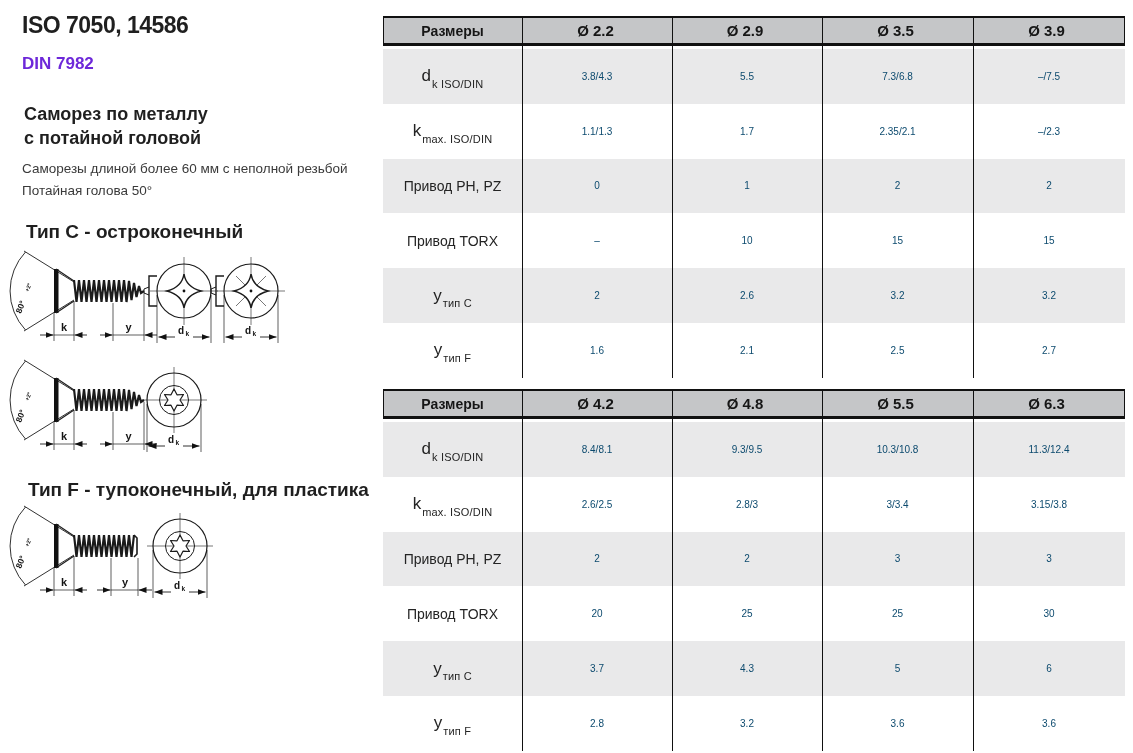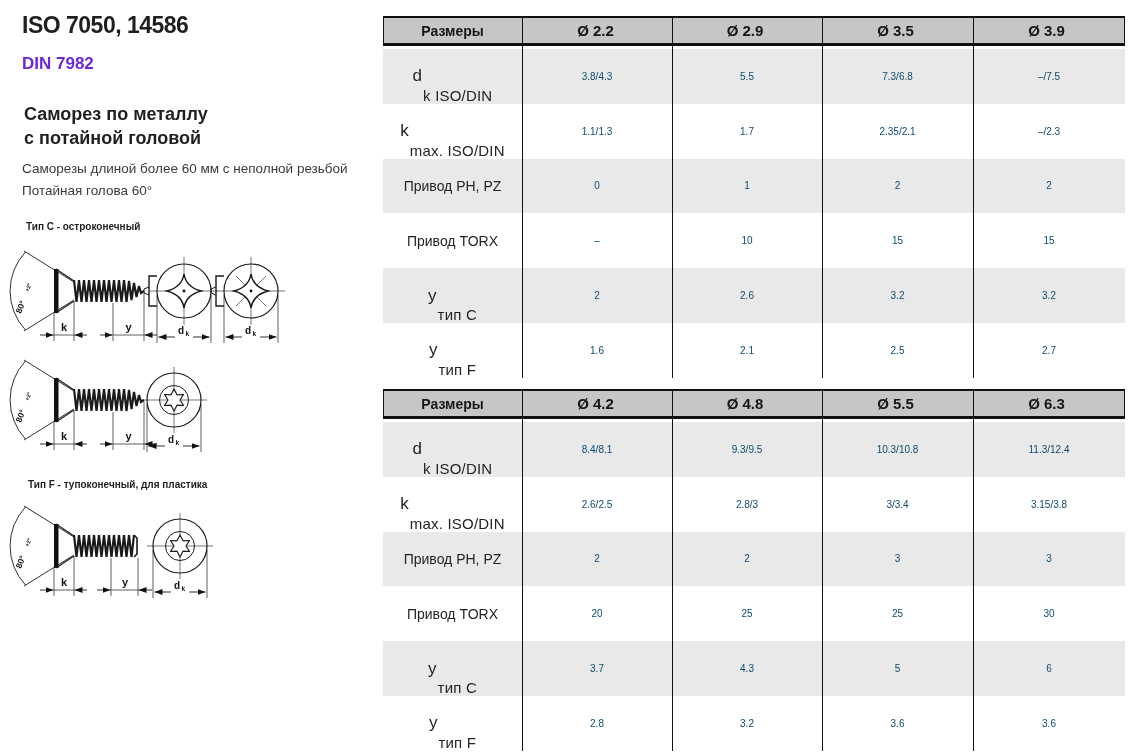--- a/index.html
+++ b/index.html
@@ -8,21 +8,21 @@
   .page{position:relative;width:1133px;height:753px;background:#fff;}
 
   
   .left-panel{position:absolute;left:0;top:0;width:383px;height:753px;}
   .std-title{position:absolute;left:22px;top:12px;font-size:23px;font-weight:bold;letter-spacing:-.5px;}
   .din-title{position:absolute;left:22px;top:54px;font-size:17px;font-weight:bold;color:#6d28d9;}
   .prod-line{position:absolute;left:24px;font-size:18px;font-weight:bold;}
   .prod-1{top:104px;} .prod-2{top:128px;}
   .desc-line{position:absolute;left:22px;font-size:13.5px;color:#3a3a3a;}
   .desc-1{top:161px;text-align:right;} .desc-2{top:183px;}
-  .type-heading{position:absolute;font-size:10px;font-weight:bold;}
+  .type-heading{position:absolute;font-size:19px;font-weight:bold;}
   .type-c{left:26px;top:221px;} .type-f{left:28px;top:479px;}
   .drw{position:absolute;left:8px;}
   .drw1{top:249px;} .drw2{top:358px;} .drw3{top:504px;}
 
   
   .drw line,.drw path,.drw polyline,.drw circle,.drw polygon{stroke:#1b1b1b;fill:none;}
   .drw text{fill:#141414;stroke:none;font-family:"Liberation Sans",sans-serif;font-weight:bold;}
   .drw .arrfill{fill:#111;stroke:none;}
   .drw .fillb{fill:#111;stroke:none;}
   .drw .wfill{fill:#fff;}
@@ -39,35 +39,35 @@
   .tbl-body{margin-top:3px;}
   .tbl-row{display:grid;grid-template-columns:139px 150px 150px 151px 152px;height:54.8px;}
   .tbl-row.alt{background:#e9e9ea;}
   .cell,.head-cell{display:flex;align-items:center;justify-content:center;}
   .head-cell{font-weight:bold;font-size:15px;color:#161616;}
   .head-cell.label-col{font-size:14px;}
   .value-cell{font-size:10px;color:#0c4a6e;}
   .label-cell{font-size:14px;color:#242424;}
   .label-cell .sym{font-size:17px;}
   .label-cell .plain{font-size:14px;}
-  .label-cell .sub{font-size:15px;align-self:flex-end;margin-left:1px;letter-spacing:.2px;}
+  .label-cell .sub{font-size:11px;align-self:flex-end;padding-bottom:14px;margin-left:1px;letter-spacing:.2px;}
   .vline{position:absolute;top:0;bottom:0;width:1.2px;background:#111;z-index:3;}
 </style>
 </head>
 <body>
 
 <div class="page">
 
   <aside class="left-panel">
     <div class="std-title">ISO 7050, 14586</div>
     <div class="din-title">DIN 7982</div>
     <div class="prod-line prod-2">с потайной головой</div>
     <div class="prod-line prod-1">Саморез по металлу</div>
     <div class="desc-line desc-1">Саморезы длиной более 60 мм с неполной резьбой</div>
-    <div class="desc-line desc-2">Потайная голова 60°</div>
+    <div class="desc-line desc-2">Потайная голова 50°</div>
     <div class="type-heading type-c">Тип C - остроконечный</div>
     <div class="type-heading type-f">Тип F - тупоконечный, для пластика</div>
 
     <svg class="drw drw1" width="278" height="96" viewBox="0 0 278 96">
       <defs>
         <marker id="ar1" markerWidth="9" markerHeight="7" refX="8" refY="3" orient="auto" markerUnits="userSpaceOnUse">
           <path class="arrfill" d="M0,0 L8,3 L0,6 Z"></path>
         </marker>
       </defs>
       <g transform="translate(4,0)">

